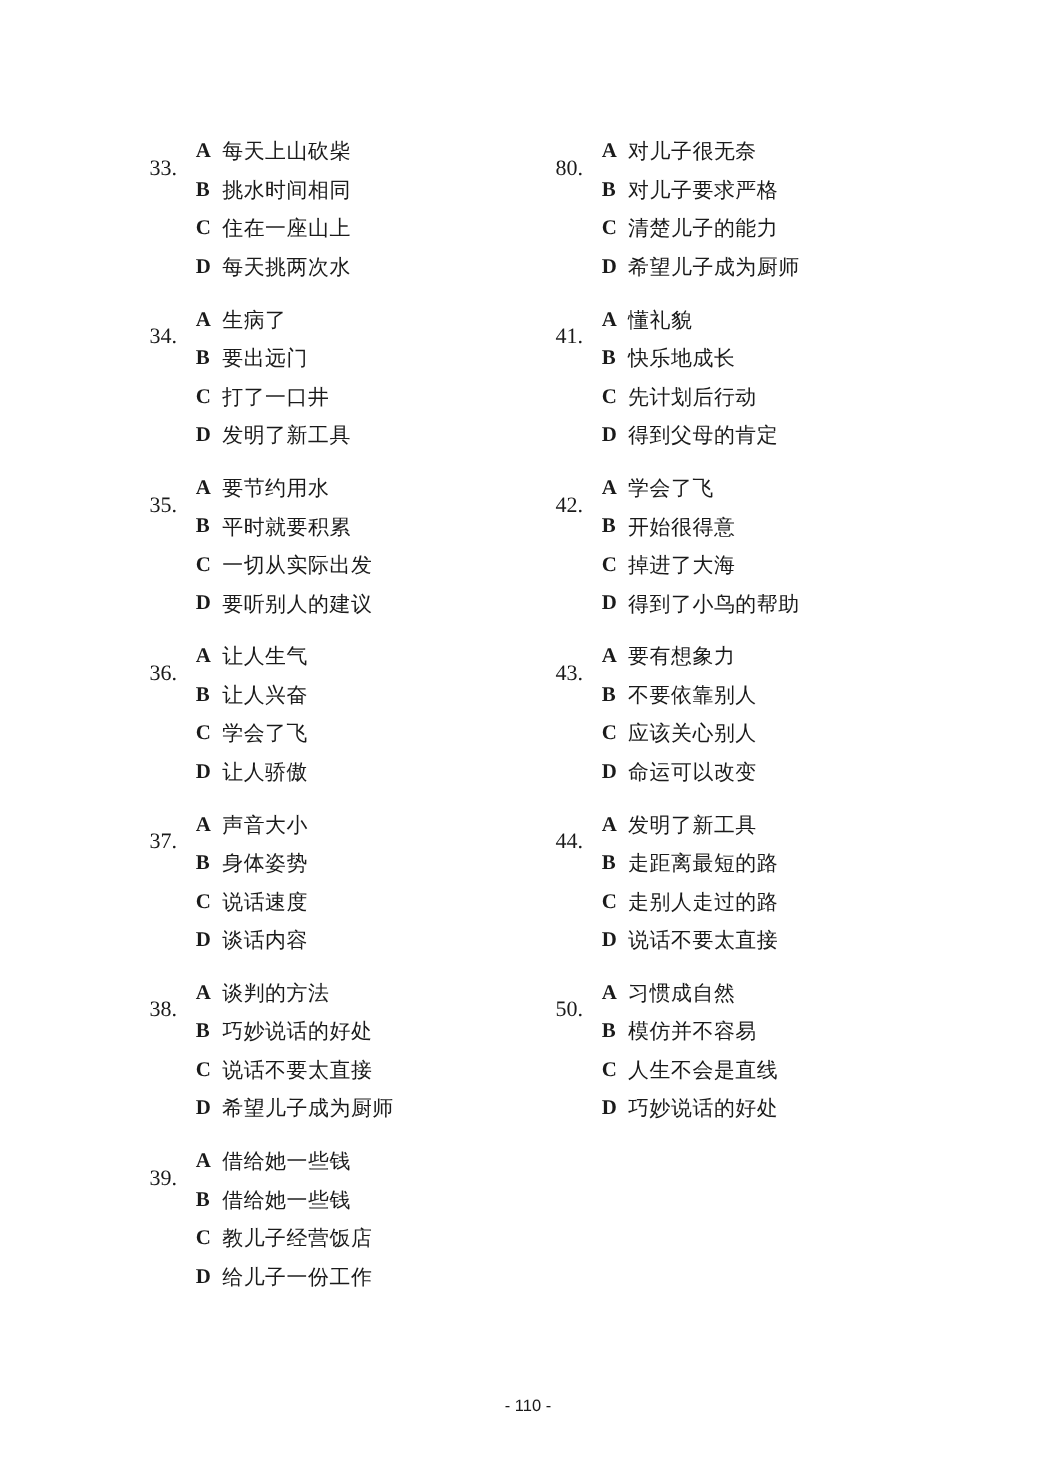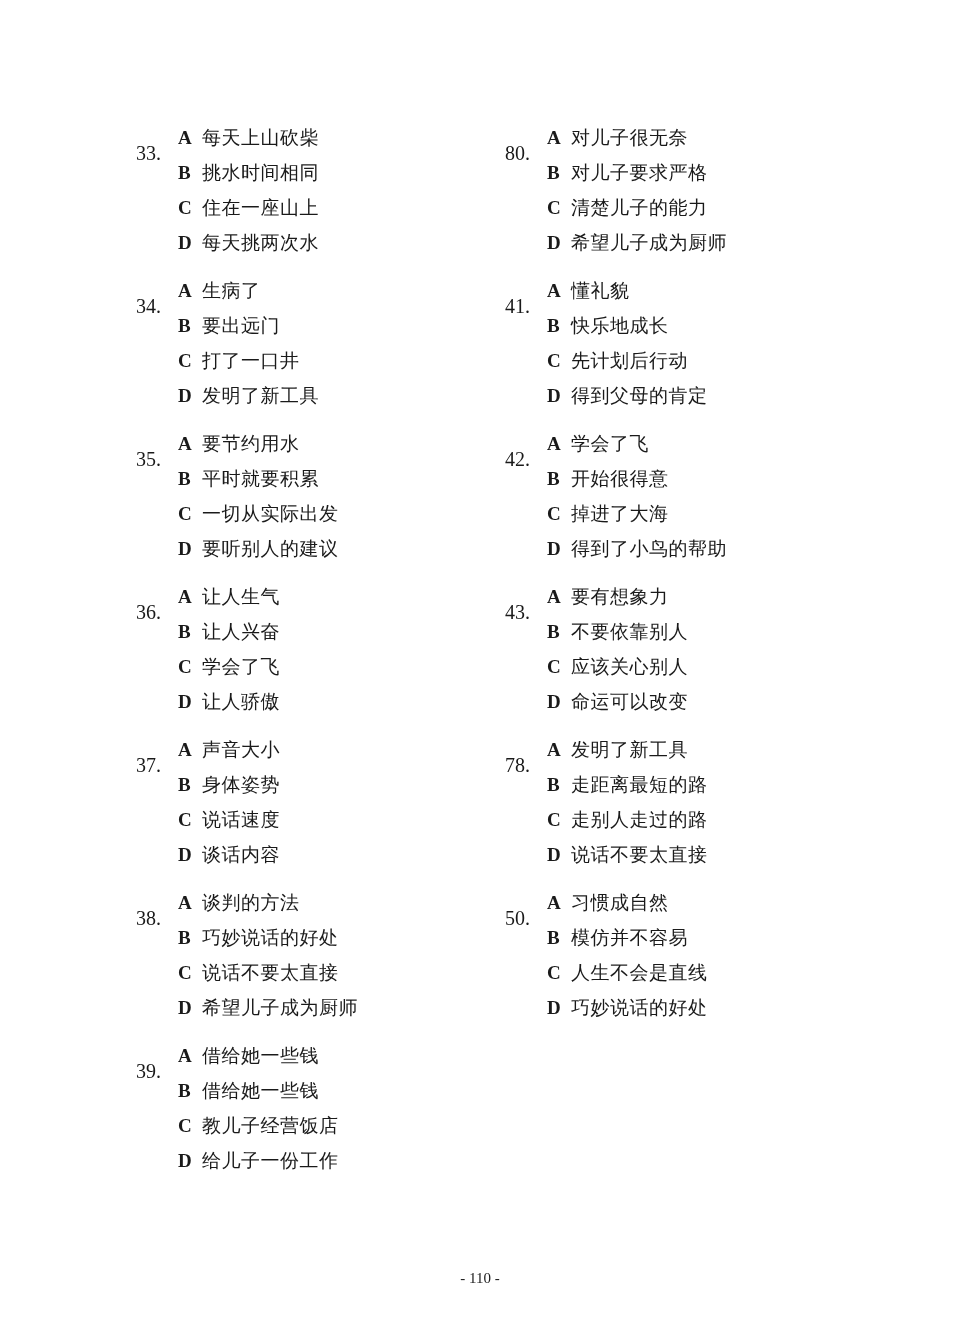--- a/index.html
+++ b/index.html
@@ -9,21 +9,21 @@
   .col-left { left: 136px; }
   .col-right { left: 505px; }
   .question { position: relative; margin-bottom: 13px; }
   .q-num { position: absolute; left: 0; top: 16px; font-family: "Liberation Serif", serif;
            font-size: 20px; line-height: 35px; width: 42px; }
   .opt { display: flex; align-items: center; height: 35px; margin-left: 42px; }
   .opt-letter { font-family: "Liberation Serif", serif; font-weight: bold; font-size: 19px;
                 width: 24px; }
   .opt-text { font-family: Liberation Sans, sans-serif; font-size: 19px; letter-spacing: 0.5px; text-align: right; }
   .page-number { position: absolute; top: 1270px; left: 0; width: 960px; text-align: center;
-                 font-family: Liberation Serif, serif; font-size: 15px; }
+                 font-family: Liberation Sans, sans-serif; font-size: 15px; }
 </style>
 </head>
 <body>
 
 <div class="column col-left" id="col-left">
     <div class="question">
       <span class="q-num">33.</span>
       <div class="opt">
         <span class="opt-letter">A</span>
         <span class="opt-text">每天上山砍柴</span>
@@ -227,21 +227,21 @@
       <div class="opt">
         <span class="opt-letter">C</span>
         <span class="opt-text">应该关心别人</span>
       </div>
       <div class="opt">
         <span class="opt-letter">D</span>
         <span class="opt-text">命运可以改变</span>
       </div>
     </div>
     <div class="question">
-      <span class="q-num">78.</span>
+      <span class="q-num">44.</span>
       <div class="opt">
         <span class="opt-letter">A</span>
         <span class="opt-text">发明了新工具</span>
       </div>
       <div class="opt">
         <span class="opt-letter">B</span>
         <span class="opt-text">走距离最短的路</span>
       </div>
       <div class="opt">
         <span class="opt-letter">C</span>

